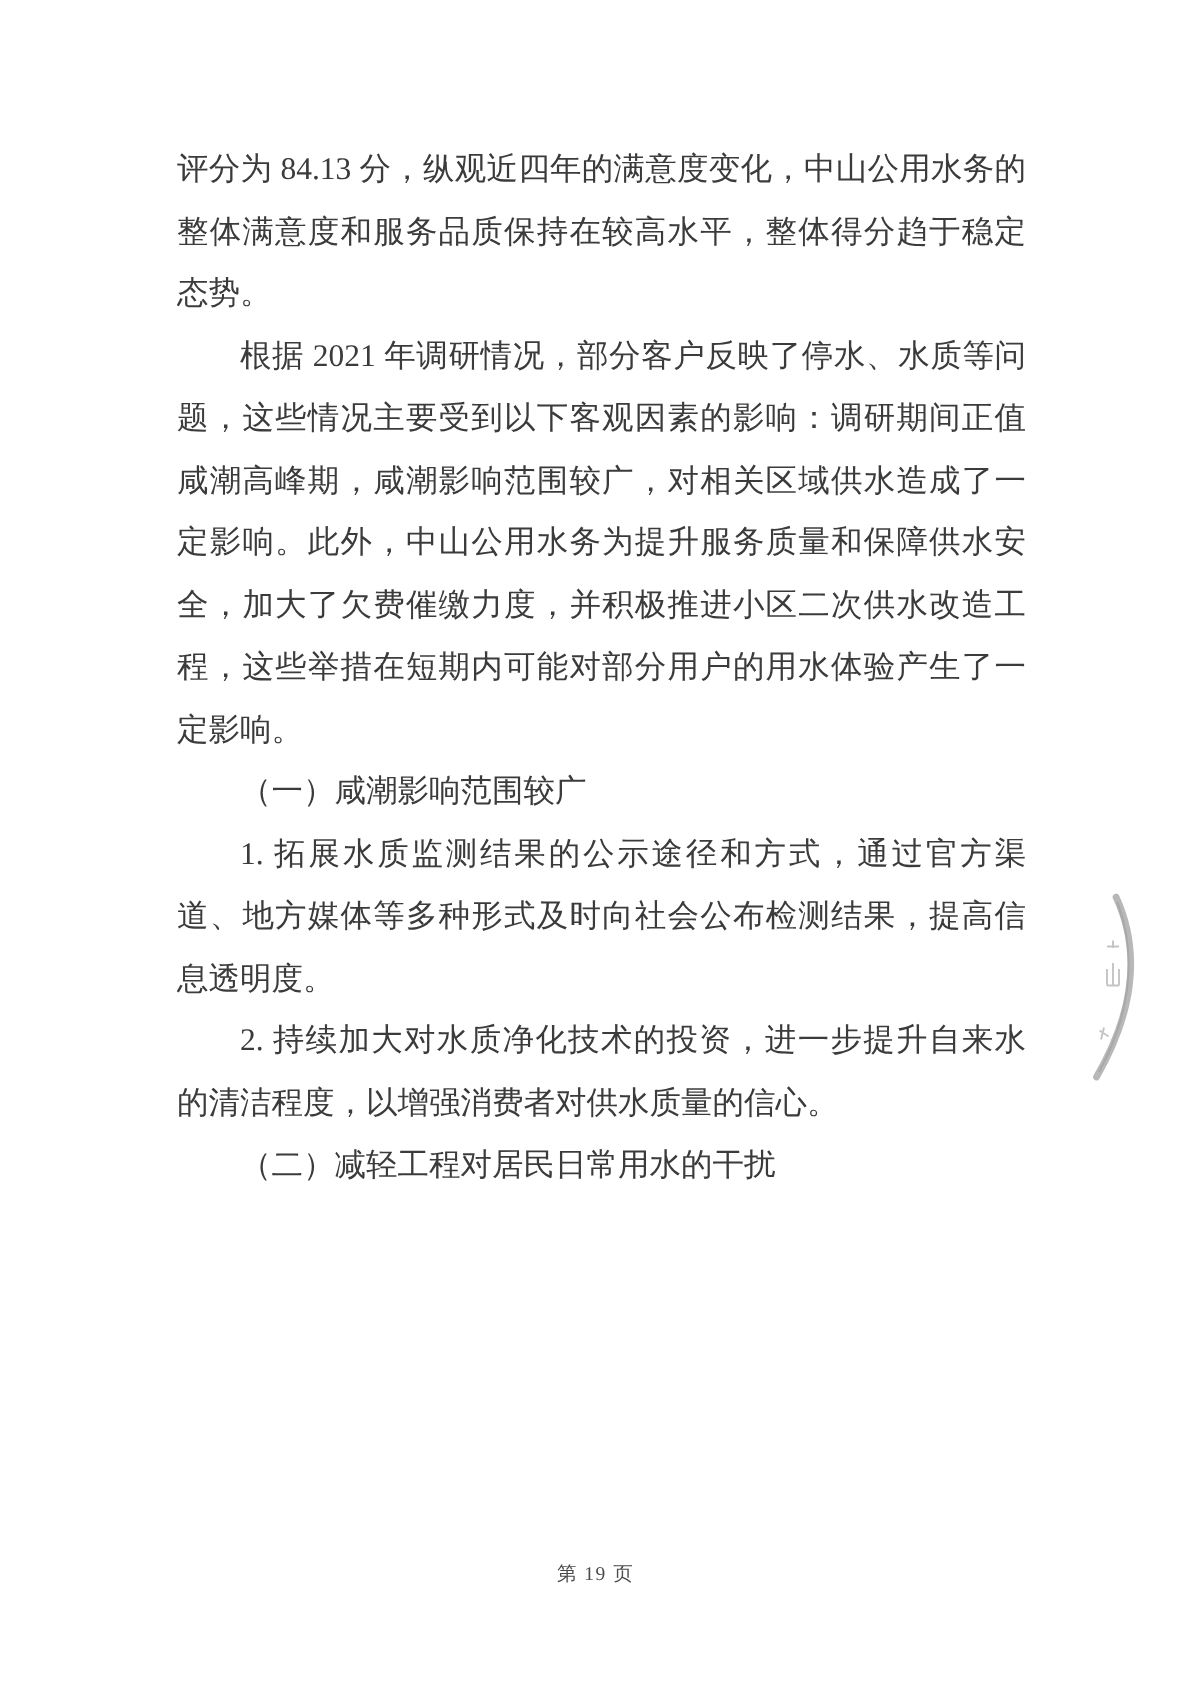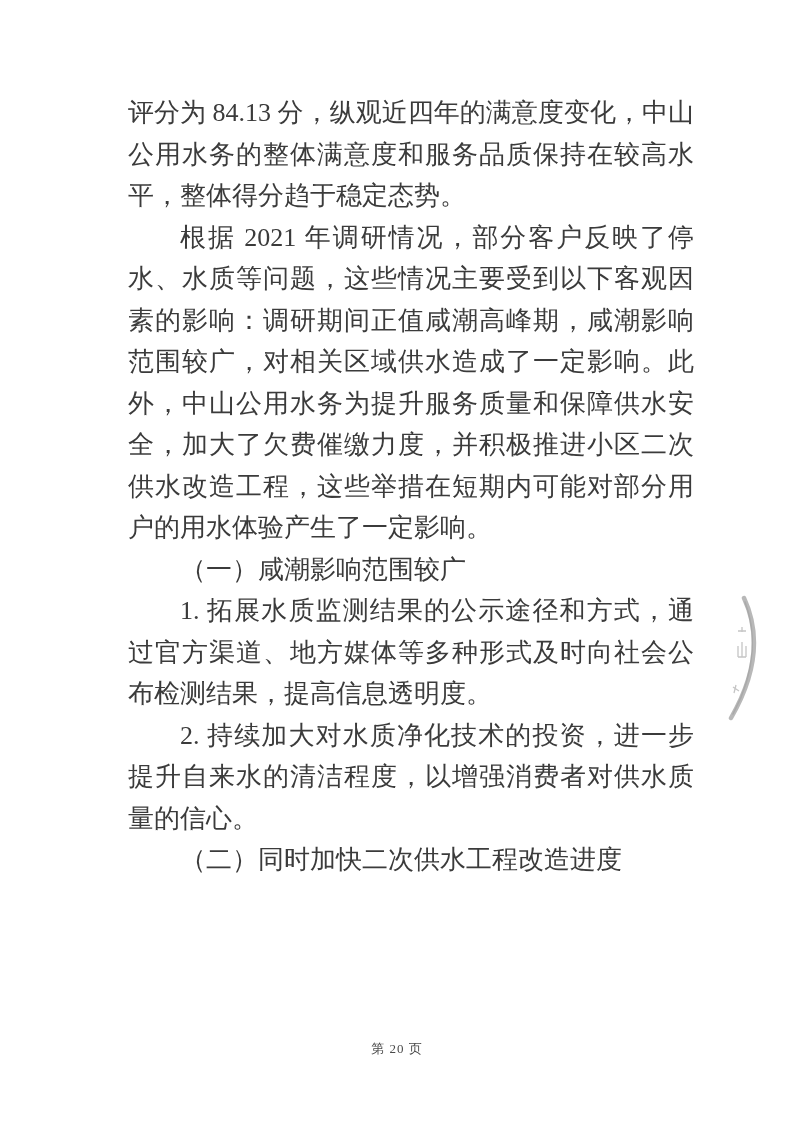--- a/index.html
+++ b/index.html
@@ -10,25 +10,25 @@
   .page {
     position: relative;
     width: 794px;
     height: 1123px;
     background: #ffffff;
     overflow: hidden;
     font-family: "Liberation Serif", "DejaVu Serif", serif;
   }
   .text-block {
     position: absolute;
-    left: 128px;
+    left: 118px;
     top: 92px;
     width: 566px;
     color: #3b3b3b;
-    font-size: 26px;
+    font-size: 21px;
     line-height: 41.5px;
   }
   .para {
     margin: 0;
     text-indent: 2em;
     text-align: justify;
     text-justify: inter-character;
   }
   .para.no-indent {
     text-indent: 0;
@@ -56,30 +56,30 @@
 <body>
 
 <div class="page">
 
   <div class="text-block">
     <p class="para no-indent">评分为 84.13 分，纵观近四年的满意度变化，中山公用水务的整体满意度和服务品质保持在较高水平，整体得分趋于稳定态势。</p>
     <p class="para">根据 2021 年调研情况，部分客户反映了停水、水质等问题，这些情况主要受到以下客观因素的影响：调研期间正值咸潮高峰期，咸潮影响范围较广，对相关区域供水造成了一定影响。此外，中山公用水务为提升服务质量和保障供水安全，加大了欠费催缴力度，并积极推进小区二次供水改造工程，这些举措在短期内可能对部分用户的用水体验产生了一定影响。</p>
     <p class="para">（一）咸潮影响范围较广</p>
     <p class="para">1. 拓展水质监测结果的公示途径和方式，通过官方渠道、地方媒体等多种形式及时向社会公布检测结果，提高信息透明度。</p>
     <p class="para">2. 持续加大对水质净化技术的投资，进一步提升自来水的清洁程度，以增强消费者对供水质量的信心。</p>
-    <p class="para">（二）同时加快二次供水工程改造进度</p>
+    <p class="para">（二）减轻工程对居民日常用水的干扰</p>
   </div>
 
   <svg class="seal" viewBox="0 0 90 150" xmlns="http://www.w3.org/2000/svg" aria-hidden="true">
     <path d="M44,12 C57,40 61,80 31,132" fill="none" stroke="#9a9a9a" stroke-width="4.5" stroke-linecap="round" opacity="0.7"></path>
     <path d="M45,16 C55,42 58,82 33,128" fill="none" stroke="#8d8d8d" stroke-width="1.5" stroke-linecap="round" opacity="0.35"></path>
     <g stroke="#7f7f7f" stroke-width="1.3" opacity="0.45" fill="none">
       <path d="M38,45 h8 M42,41 v5"></path>
       <path d="M38,60 v11 M42,56 v15 M46,60 v11 M38,71 h8"></path>
       <path d="M33,101 l6,4 M36,99 l-2,8"></path>
     </g>
   </svg>
 
   <div class="footer">
-    <span>第 20 页</span>
+    <span>第 19 页</span>
   </div>
 
 </div>
 
 </body></html>

